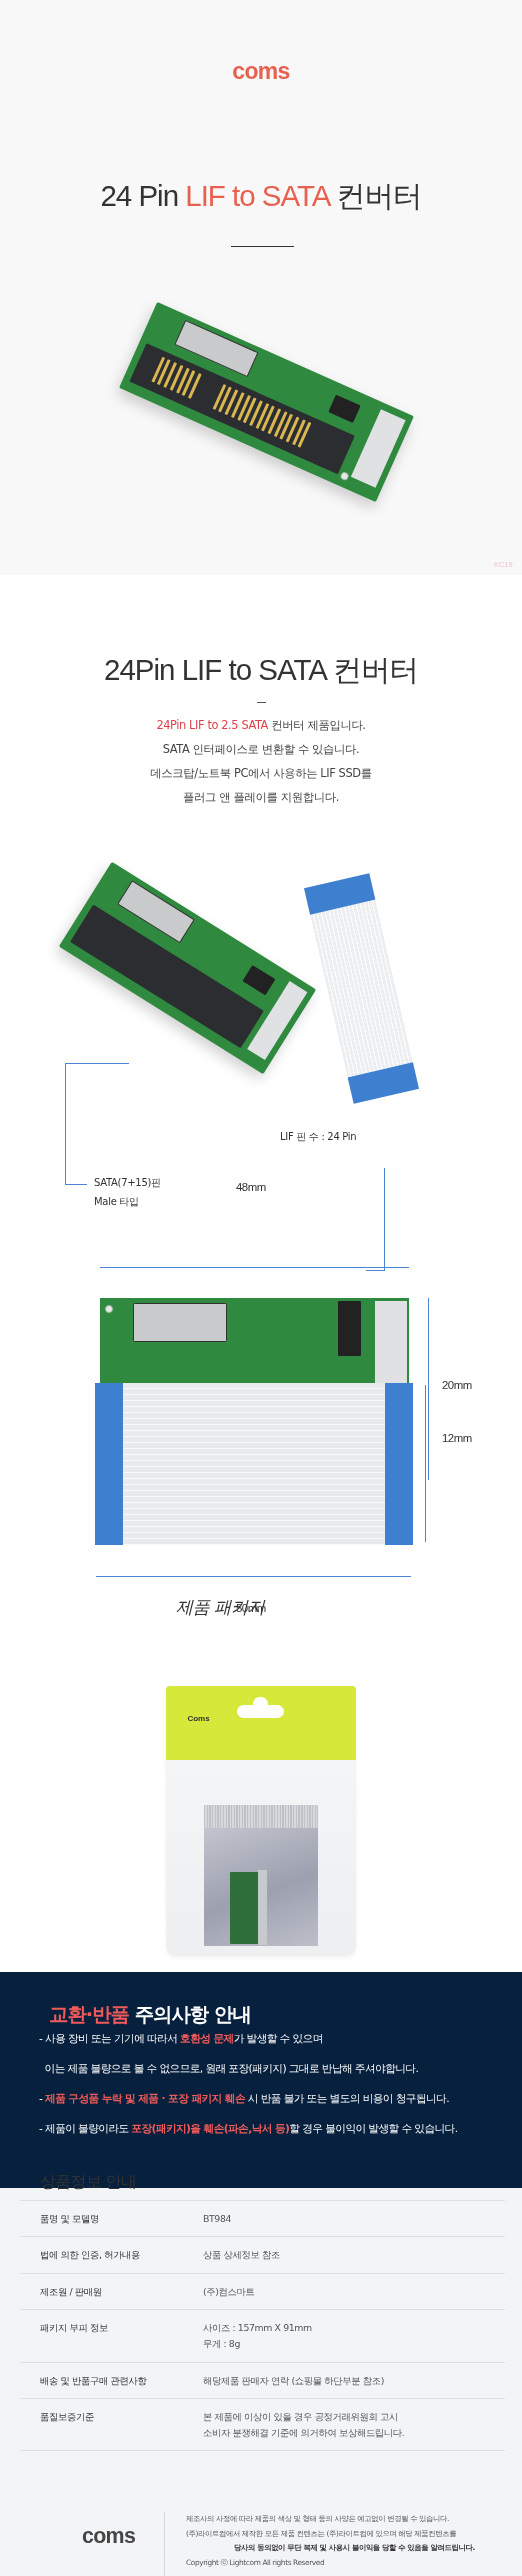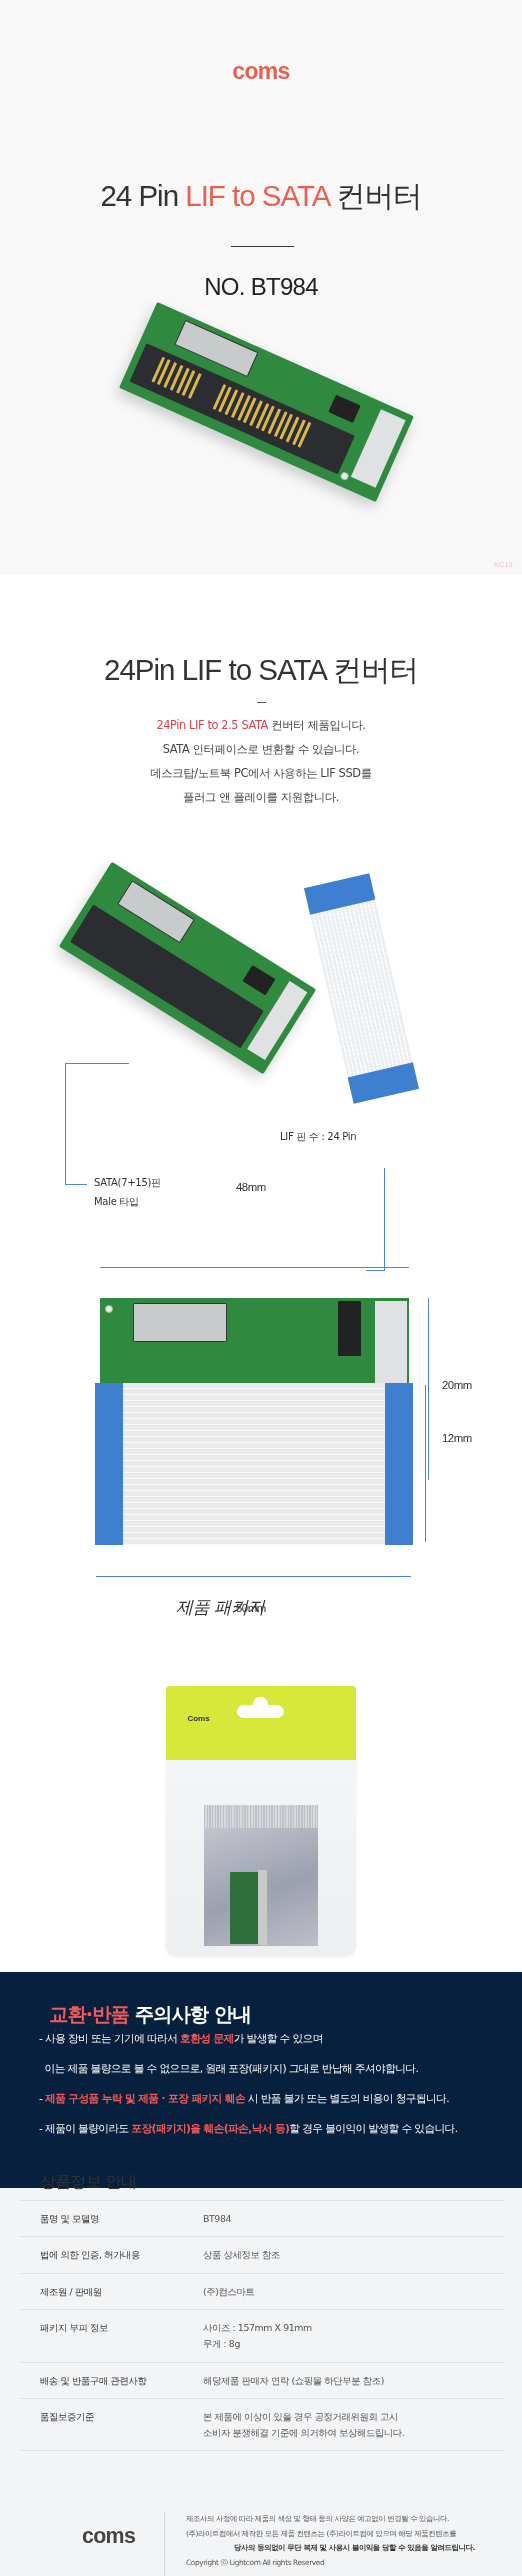--- a/index.html
+++ b/index.html
@@ -74,21 +74,20 @@
 </style>
 </head>
 <body>
 
 <section id="hero" class="sec">
   <div class="brand-top" style="color:#e8604f;">coms</div>
   <div class="hero-title">
     <span>24 Pin </span><span class="hl" style="color:#e8604f;">LIF to SATA</span><span> 컨버터</span>
   </div>
   <div class="hero-rule"></div>
-  <div class="hero-model">NO. BT984</div>
 
   <div style="position:absolute;left:86px;top:315px;width:355px;height:201px;">
     <div class="pcb" style="left:40px;top:40px;width:281px;height:94px;transform:rotate(24deg);transform-origin:center;">
       <div class="fpc" style="left:33px;top:5.4px;width:80px;height:27px;"></div>
       <div class="sata" style="left:6.7px;top:42px;width:228px;height:42px;"></div>
       <div class="pin" style="left:27px;top:48px;height:27px;"></div>
       <div class="pin" style="left:33px;top:48px;height:27px;"></div>
       <div class="pin" style="left:40px;top:48px;height:27px;"></div>
       <div class="pin" style="left:47px;top:48px;height:27px;"></div>
       <div class="pin" style="left:54px;top:48px;height:27px;"></div>

